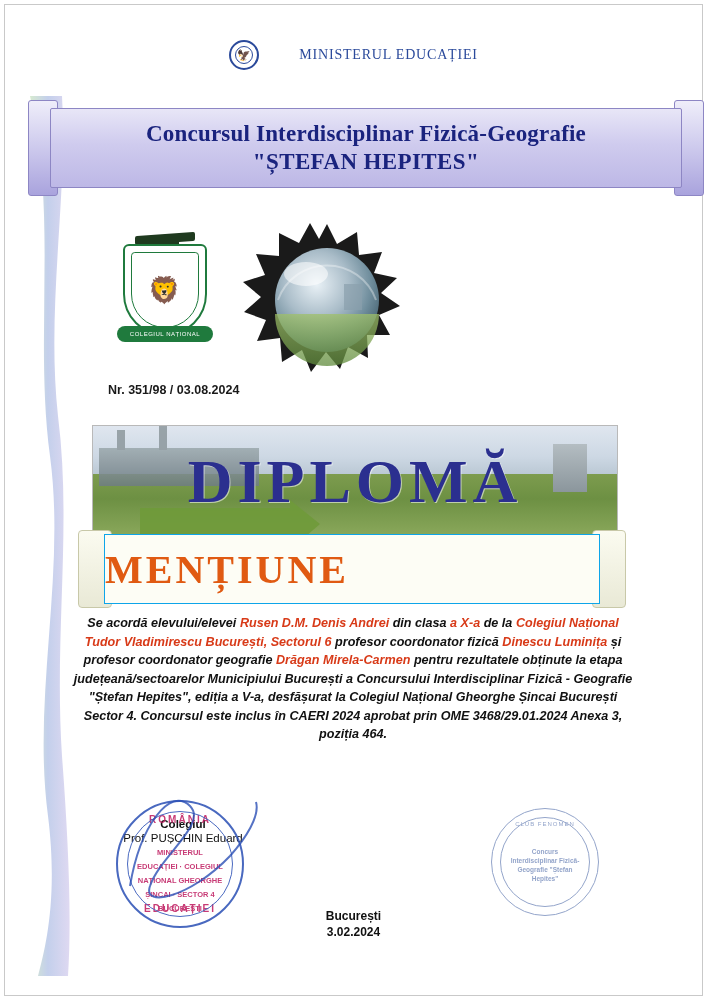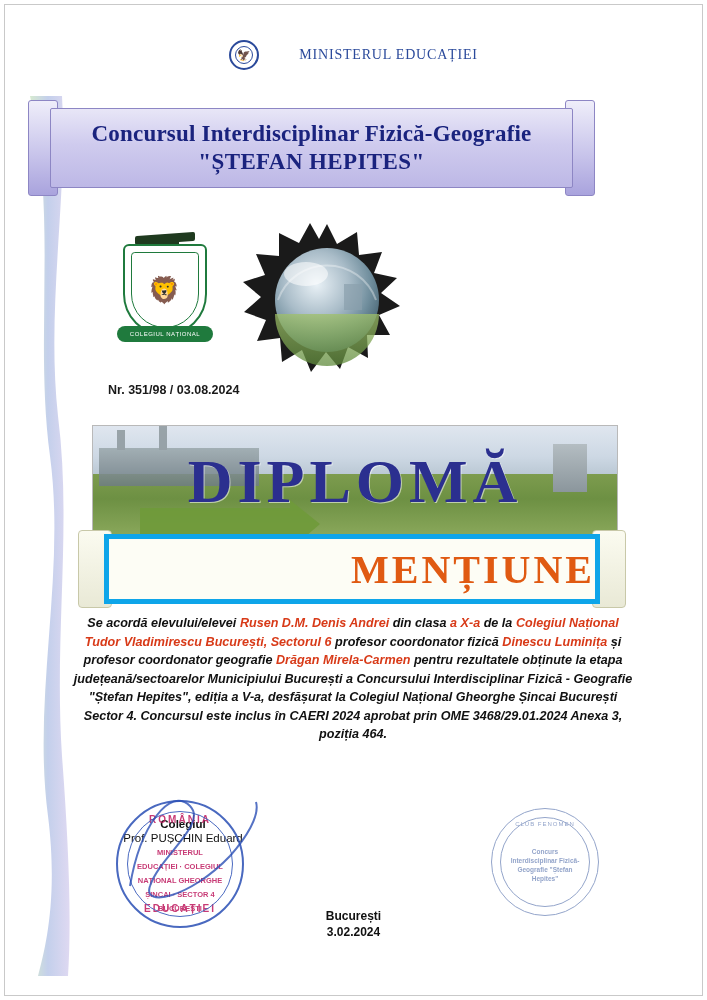--- a/index.html
+++ b/index.html
@@ -79,21 +79,21 @@
     width: 44px;
     height: 880px;
     pointer-events: none;
   }
 
   
   .banner {
     position: absolute;
     left: 28px;
     top: 100px;
-    width: 567px;
+    width: 676px;
     height: 96px;
     text-align: center;
   }
   .banner-body {
     position: absolute;
     left: 22px; right: 22px; top: 8px; bottom: 8px;
     background: linear-gradient(180deg,#e8e6f7 0%,#cfcbee 45%,#bdb8e6 100%);
     border: 1px solid #8d86c4;
     border-radius: 2px;
     display: flex;
@@ -277,24 +277,24 @@
     position: absolute;
     left: 78px;
     top: 530px;
     width: 548px;
     height: 78px;
   }
   .scroll-body {
     position: absolute;
     left: 26px; right: 26px; top: 4px; bottom: 4px;
     background: #fdfdf5;
-    border: 5px solid #0ea5e9;
+    border: 1px solid #0ea5e9;
     display: flex;
     align-items: center;
-    justify-content: flex-end;
+    justify-content: flex-start;
   }
   .scroll-end {
     position: absolute;
     top: 0;
     width: 34px; height: 100%;
     background: linear-gradient(180deg,#fbfbf0,#e9e9d6);
     border: 1px solid #c8c8a8;
     border-radius: 4px;
     box-sizing: border-box;
   }

